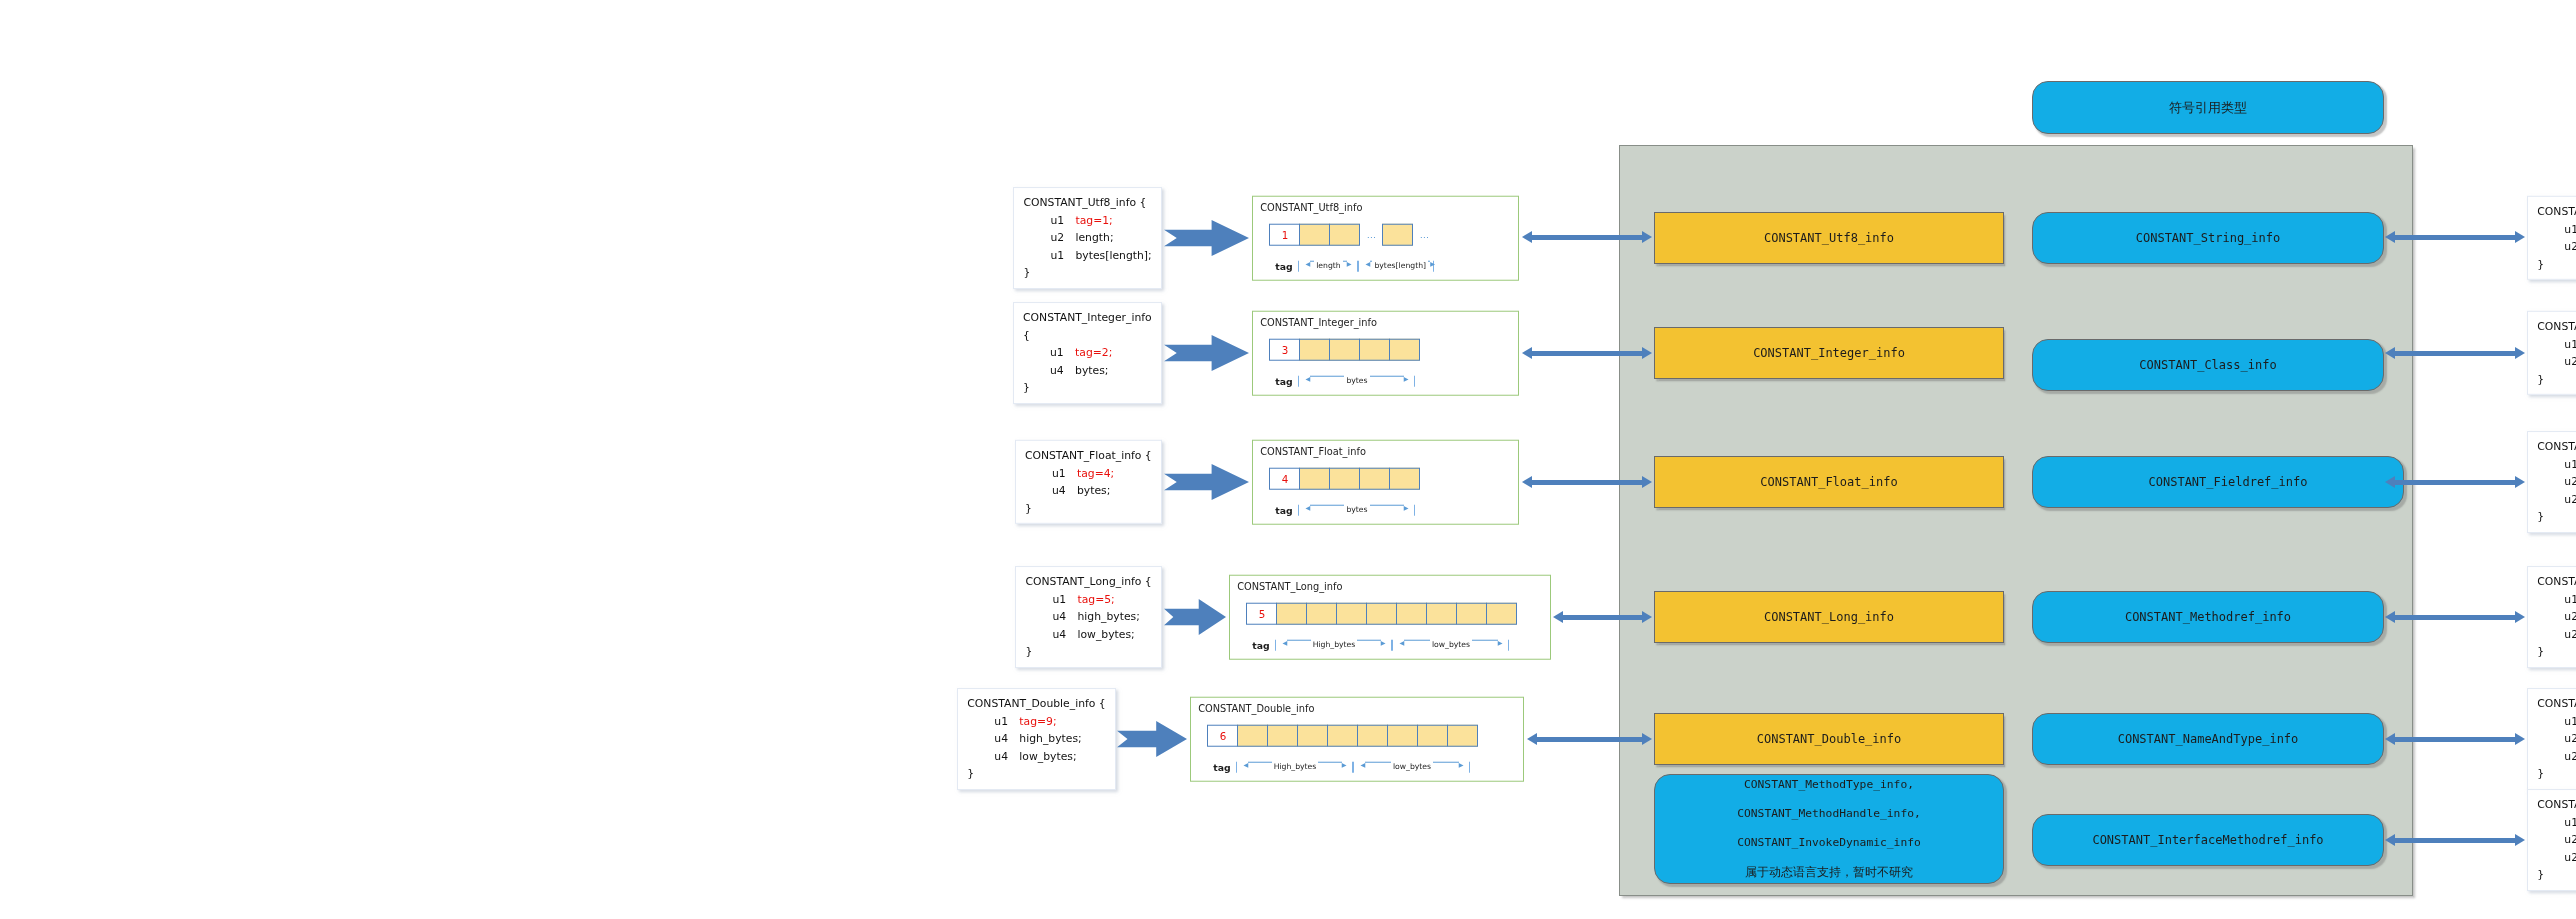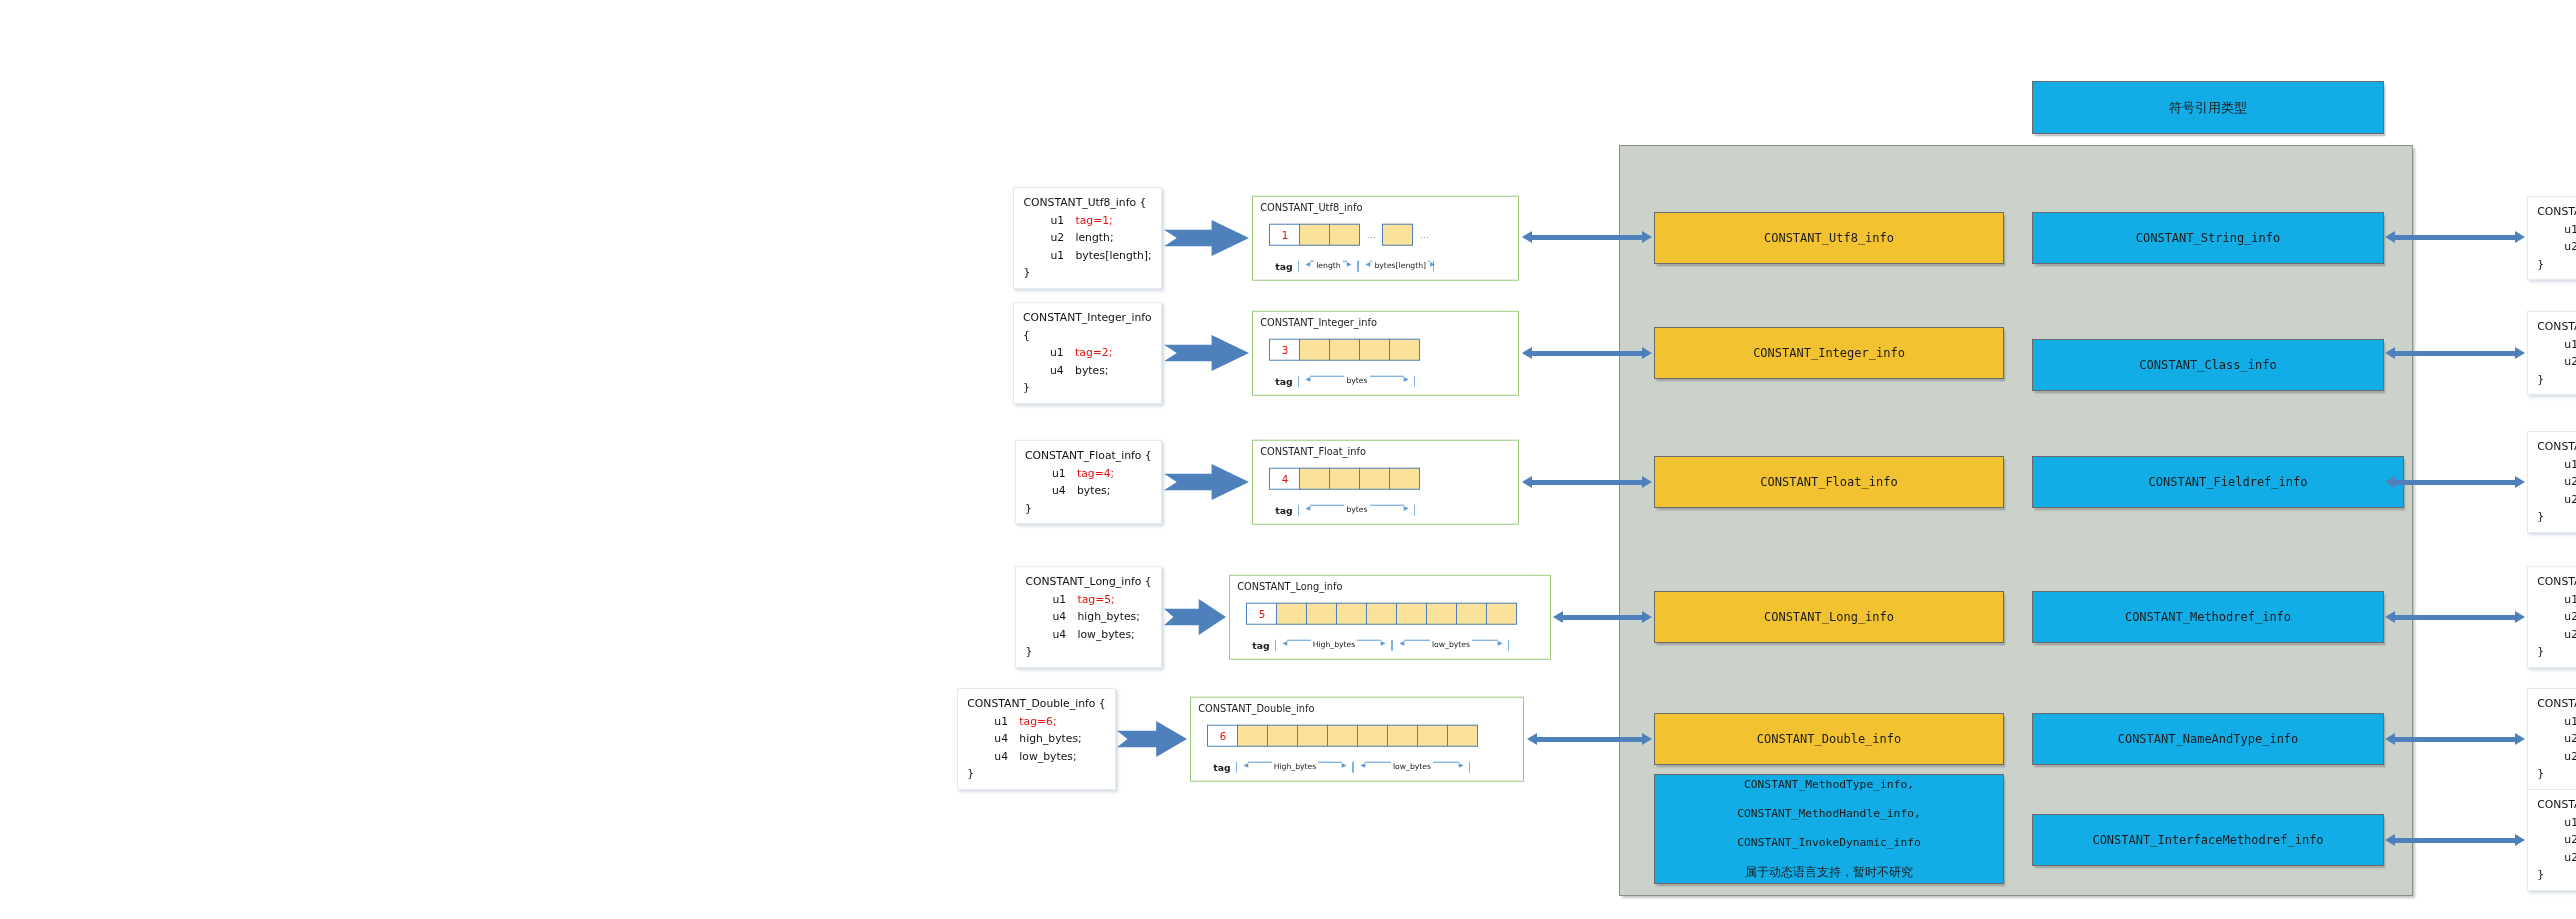--- a/index.html
+++ b/index.html
@@ -7,21 +7,21 @@
           font-family:"DejaVu Sans","Liberation Sans",sans-serif;}
   .abs{position:absolute;}
   .vcenter{transform:translateY(-50%);}
   
   .panel{background:#CBD2CA;border:1px solid #888E88;box-shadow:2.6px 3.1px 2.1px rgba(130,130,130,.45);}
   
   .cbox{display:flex;align-items:center;justify-content:center;text-align:center;
         border:0.5px solid #6a6a6a;box-shadow:2.1px 2.6px 1.5px rgba(110,110,110,.4);
         font-family:"DejaVu Sans Mono","Liberation Mono",monospace;font-size:12px;color:#1c1c1c;}
   .yellow{background:#F3C231;}
-  .blue{background:#12ADE6;}
+  .blue{background:#12ADE6;border-radius:16px;}
   .hdr{font-family:"DejaVu Sans","Liberation Sans",sans-serif;font-size:13px;}
   .notebox{flex-direction:column;line-height:20.6px;font-size:11.3px;}
   .notebox .cjk{font-family:"DejaVu Sans","Liberation Sans",sans-serif;font-size:12px;}
   
   .struct{background:#ffffff;border:0.5px solid #e3e9f3;box-shadow:1.5px 2.1px 3.1px rgba(175,185,200,.55);
           padding:6.2px 9.3px;font-size:10.8px;color:#111;line-height:17.5px;white-space:nowrap;}
   .struct .fld{padding-left:27px;}
   .struct .typ{display:inline-block;min-width:21.6px;}
   .red{color:#E8100C;}
   
@@ -254,21 +254,21 @@
       </div>
       <div class="abs struct vcenter" style="left: 2527px; top: 617px;">
         <div>CONSTANT_Methodref_info {</div>
         <div class="fld"><span class="typ">u1</span></div>
         <div class="fld"><span class="typ">u2</span></div>
         <div class="fld"><span class="typ">u2</span></div>
         <div>}</div>
       </div>
       <div class="abs struct vcenter" style="right: 2788px; top: 739px;">
         <div>CONSTANT_Double_info {</div>
-        <div class="fld"><span class="typ">u1</span><span class="red"> tag=6;</span></div>
+        <div class="fld"><span class="typ">u1</span><span class="red"> tag=9;</span></div>
         <div class="fld"><span class="typ">u4</span><span> high_bytes;</span></div>
         <div class="fld"><span class="typ">u4</span><span> low_bytes;</span></div>
         <div>}</div>
       </div>
       <div class="abs fatarrow vcenter" style="left: 1117px; top: 739px; width: 70px; height: 44px;"></div>
       <div class="abs diagram vcenter" style="left: 1190px; top: 739px; width: 318px;"><div class="dtitle">CONSTANT_Double_info</div><div class="cellwrap"><div class="cellrow">
             <div class="cell tagc">6</div>
             <div class="cell"></div>
             <div class="cell"></div>
             <div class="cell"></div>

